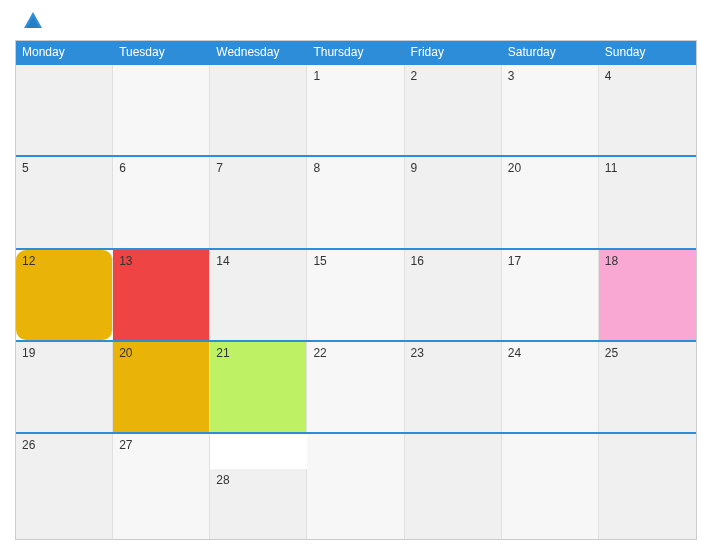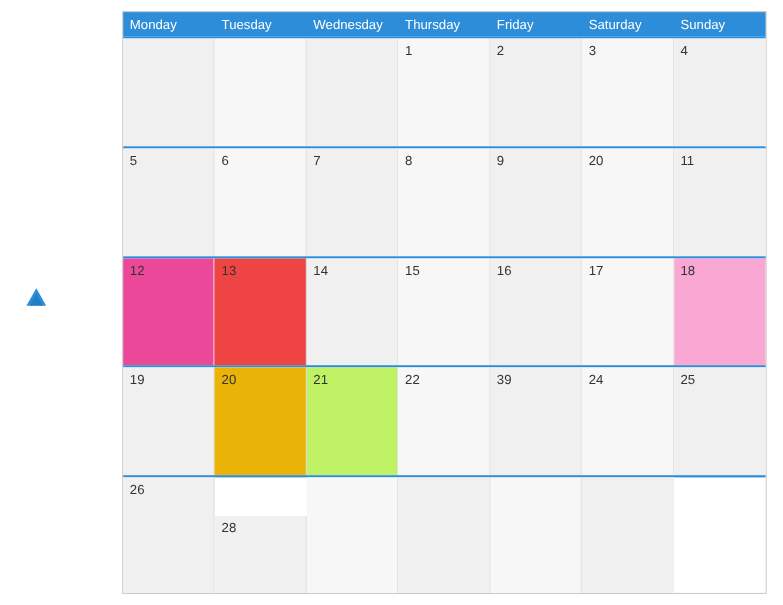--- a/index.html
+++ b/index.html
@@ -8,21 +8,21 @@
       height: 550px;
       background: #fff;
       font-family: Arial, sans-serif;
       overflow: hidden;
     }
     .calendar-container {
       width: 712px;
       height: 550px;
       padding: 10px 15px;
       display: flex;
-      flex-direction: row;
+      flex-direction: column;
     }
     .header {
       display: flex;
       align-items: center;
       justify-content: space-between;
       margin-bottom: 8px;
       padding: 0 5px;
     }
     .logo {
       display: flex;
@@ -177,21 +177,21 @@
             <span class="day-number">9</span>
           </div>
           <div class="day-cell" style="background: rgb(247, 247, 247);">
             <span class="day-number">20</span>
           </div>
           <div class="day-cell" style="background: rgb(240, 240, 240);">
             <span class="day-number">11</span>
           </div>
         </div>
         <div class="week-row">
-          <div class="day-cell" style="background: #ec4899;">
+          <div class="day-cell" style="background: #eab308; border-radius: 10px;">
             <span class="day-number">12</span>
           </div>
           <div class="day-cell" style="background: #ef4444;">
             <span class="day-number">13</span>
           </div>
           <div class="day-cell" style="background: rgb(240, 240, 240);">
             <span class="day-number">14</span>
           </div>
           <div class="day-cell" style="background: rgb(247, 247, 247);">
             <span class="day-number">15</span>
@@ -213,32 +213,35 @@
           <div class="day-cell" style="background: #eab308;">
             <span class="day-number">20</span>
           </div>
           <div class="day-cell" style="background: #bef264;">
             <span class="day-number">21</span>
           </div>
           <div class="day-cell" style="background: rgb(247, 247, 247);">
             <span class="day-number">22</span>
           </div>
           <div class="day-cell" style="background: rgb(240, 240, 240);">
-            <span class="day-number">39</span>
+            <span class="day-number">23</span>
           </div>
           <div class="day-cell" style="background: rgb(247, 247, 247);">
             <span class="day-number">24</span>
           </div>
           <div class="day-cell" style="background: rgb(240, 240, 240);">
             <span class="day-number">25</span>
           </div>
         </div>
         <div class="week-row">
           <div class="day-cell" style="background: rgb(240, 240, 240);">
             <span class="day-number">26</span>
+          </div>
+          <div class="day-cell" style="background: rgb(247, 247, 247);">
+            <span class="day-number">27</span>
           </div>
           <div class="day-cell" style="background: rgb(240, 240, 240); margin-top: 35px;">
             <span class="day-number">28</span>
           </div>
           <div class="day-cell empty-cell" style="background: rgb(247, 247, 247);"></div>
           <div class="day-cell empty-cell" style="background: rgb(240, 240, 240);"></div>
           <div class="day-cell empty-cell" style="background: rgb(247, 247, 247);"></div>
           <div class="day-cell empty-cell" style="background: rgb(240, 240, 240);"></div>
         </div>
       </div>

